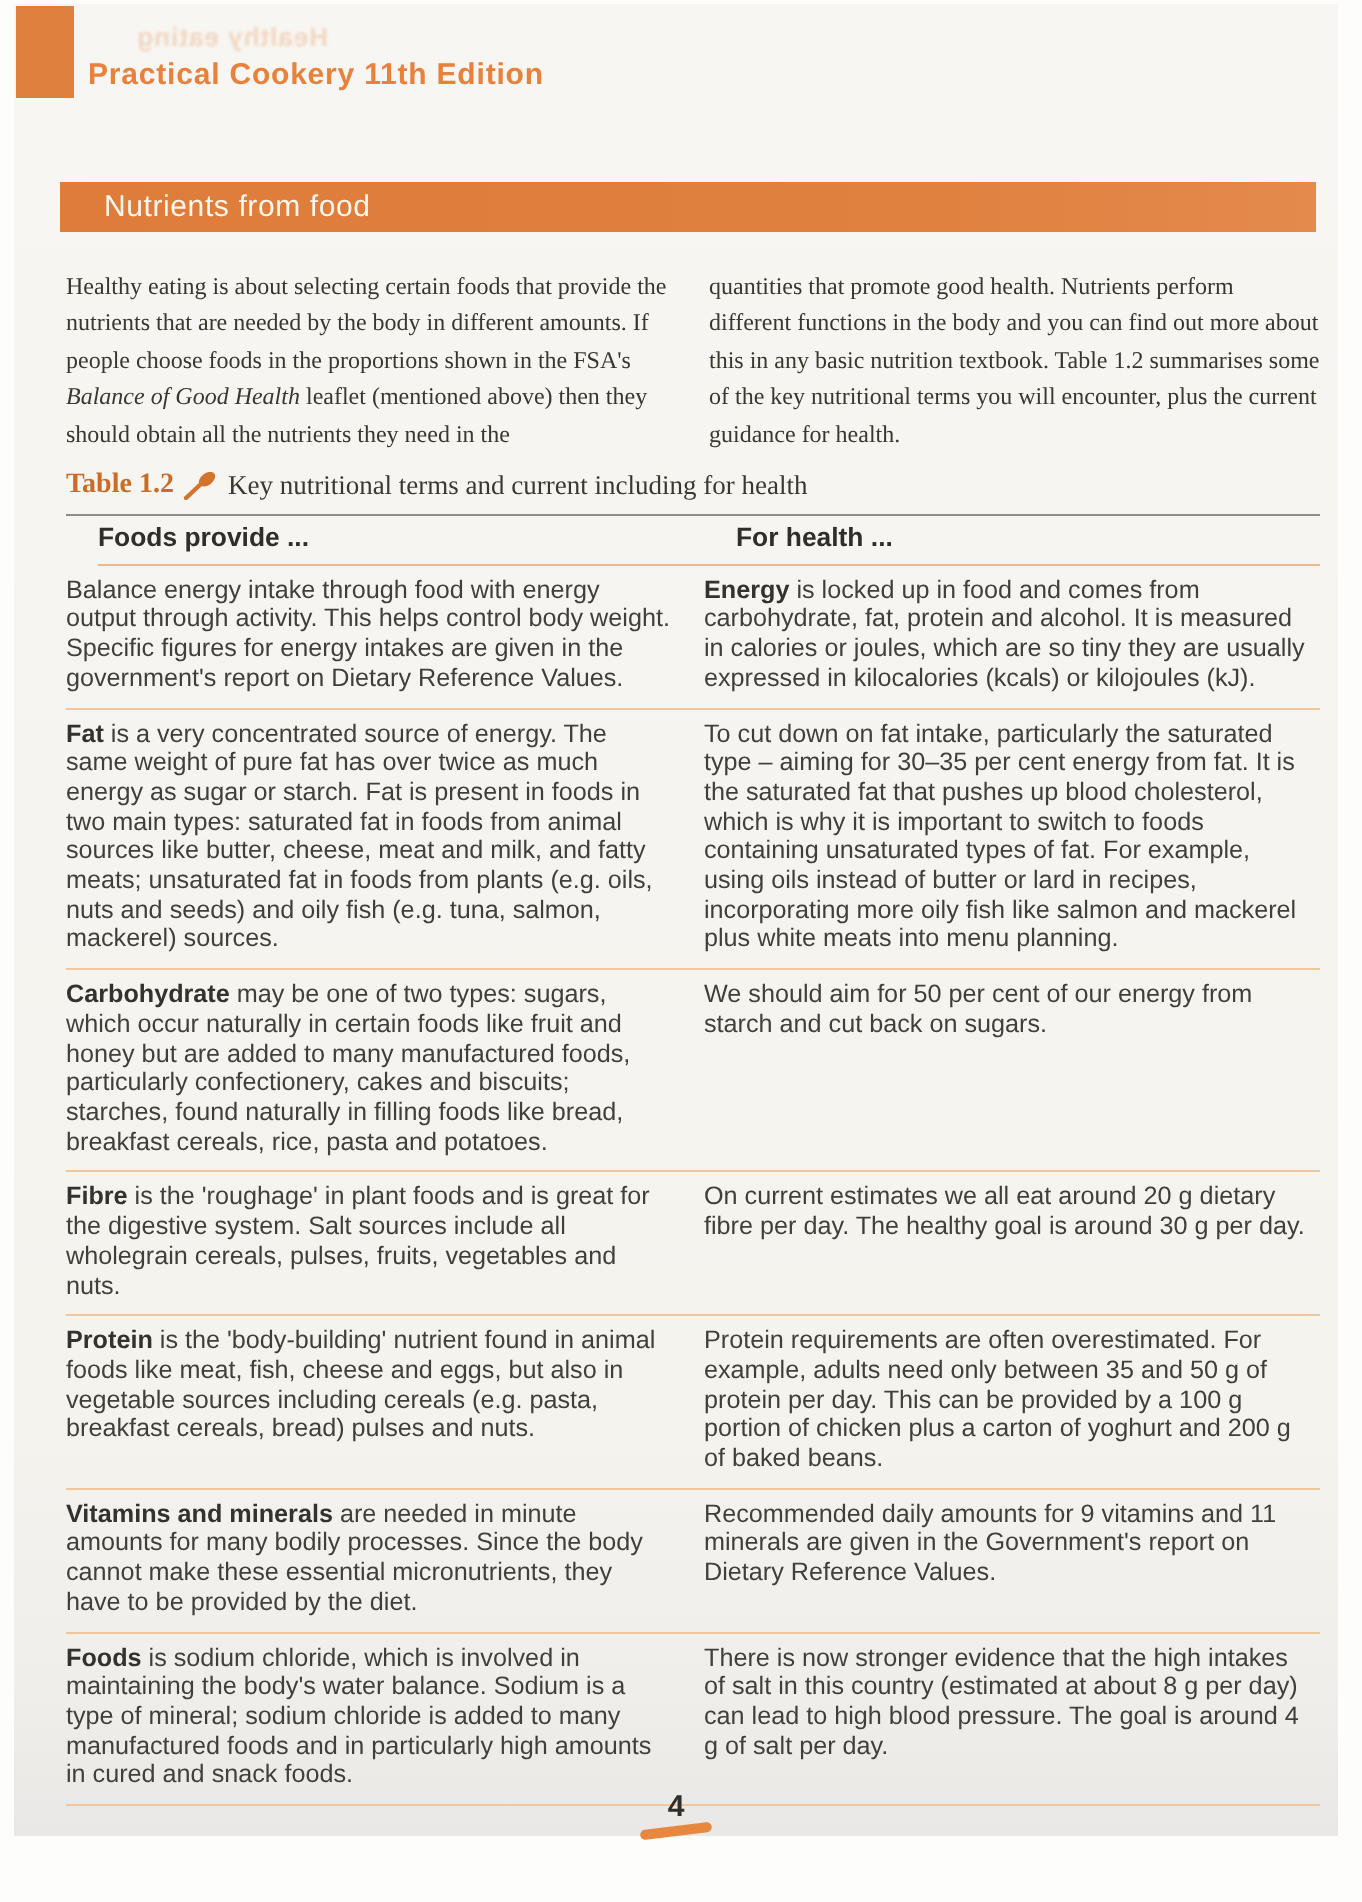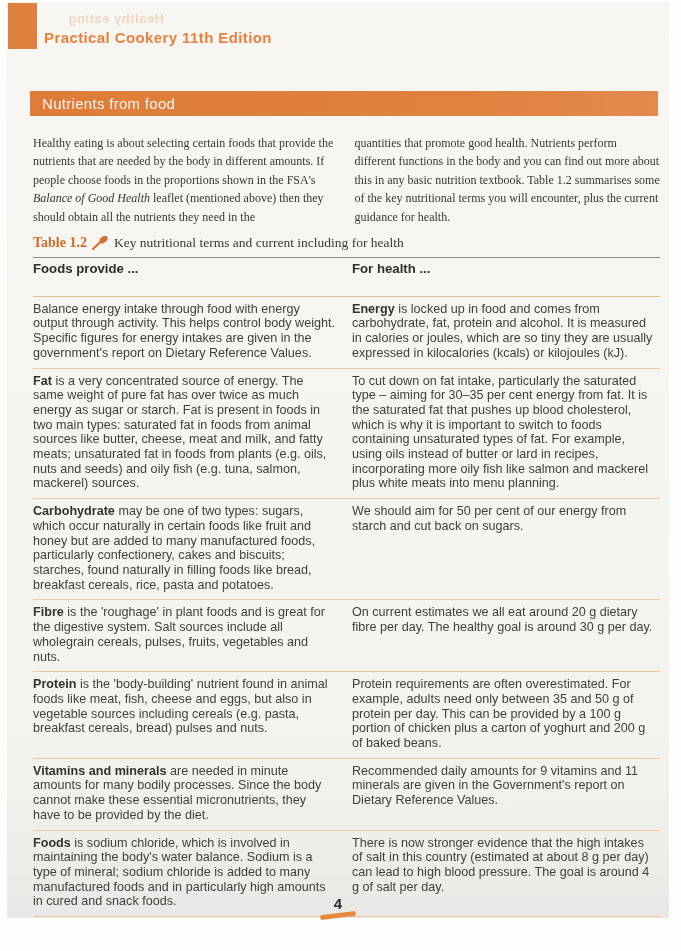--- a/index.html
+++ b/index.html
@@ -22,21 +22,21 @@
     filter:blur(0.7px);letter-spacing:0.5px;width:160px;
   }
   .edition-title{
     margin:3px 0 0 37px;
     font-size:15px;font-weight:bold;color:#e8813c;letter-spacing:0.4px;
   }
   .banner{
     margin:45px 11px 0 23px;height:25px;
     background:linear-gradient(90deg,#df7c3a 0%,#e0813f 70%,#e38a4d 100%);
     color:#fdf6ef;font-size:15px;letter-spacing:0.3px;
-    display:flex;align-items:center;padding-left:12px;box-sizing:border-box;text-align:right;
+    display:flex;align-items:center;padding-left:22px;box-sizing:border-box;text-align:right;
   }
   
   .intro{
     margin:18px 9px 0 26px;
     display:grid;grid-template-columns:1fr 1fr;column-gap:16px;
     font-family:"Liberation Serif",serif;font-size:12px;line-height:18.4px;
     color:#39382f;
   }
   .intro em{font-style:italic;}
   
@@ -54,21 +54,22 @@
     font-size:12.6px;line-height:14.7px;color:#403f3a;
   }
   .trow{
     display:grid;grid-template-columns:307px 1fr;column-gap:12px;
     border-bottom:1px solid #f0c79d;
     padding:5px 0 7px 0;
   }
   .trow.head{
     font-weight:bold;font-size:13.2px;color:#2f2e2a;
     border-bottom:1px solid #e9ba8b;
-    padding:4px 0 19px 0;
+    padding:4px 0 5px 0;
+    margin-left:16px;
   }
   .term{font-weight:bold;color:#33322e;}
   .cell{padding-right:4px;}
   
   .footer{position:absolute;left:0;right:0;top:893px;text-align:center;}
   .page-num{font-size:15px;font-weight:bold;color:#2e2d2a;font-family:"Liberation Sans",sans-serif;}
   .swoosh{
     width:36px;height:5px;border-radius:3px;background:#e8883f;
     margin:1px auto 0 auto;transform:rotate(-7deg);
   }

